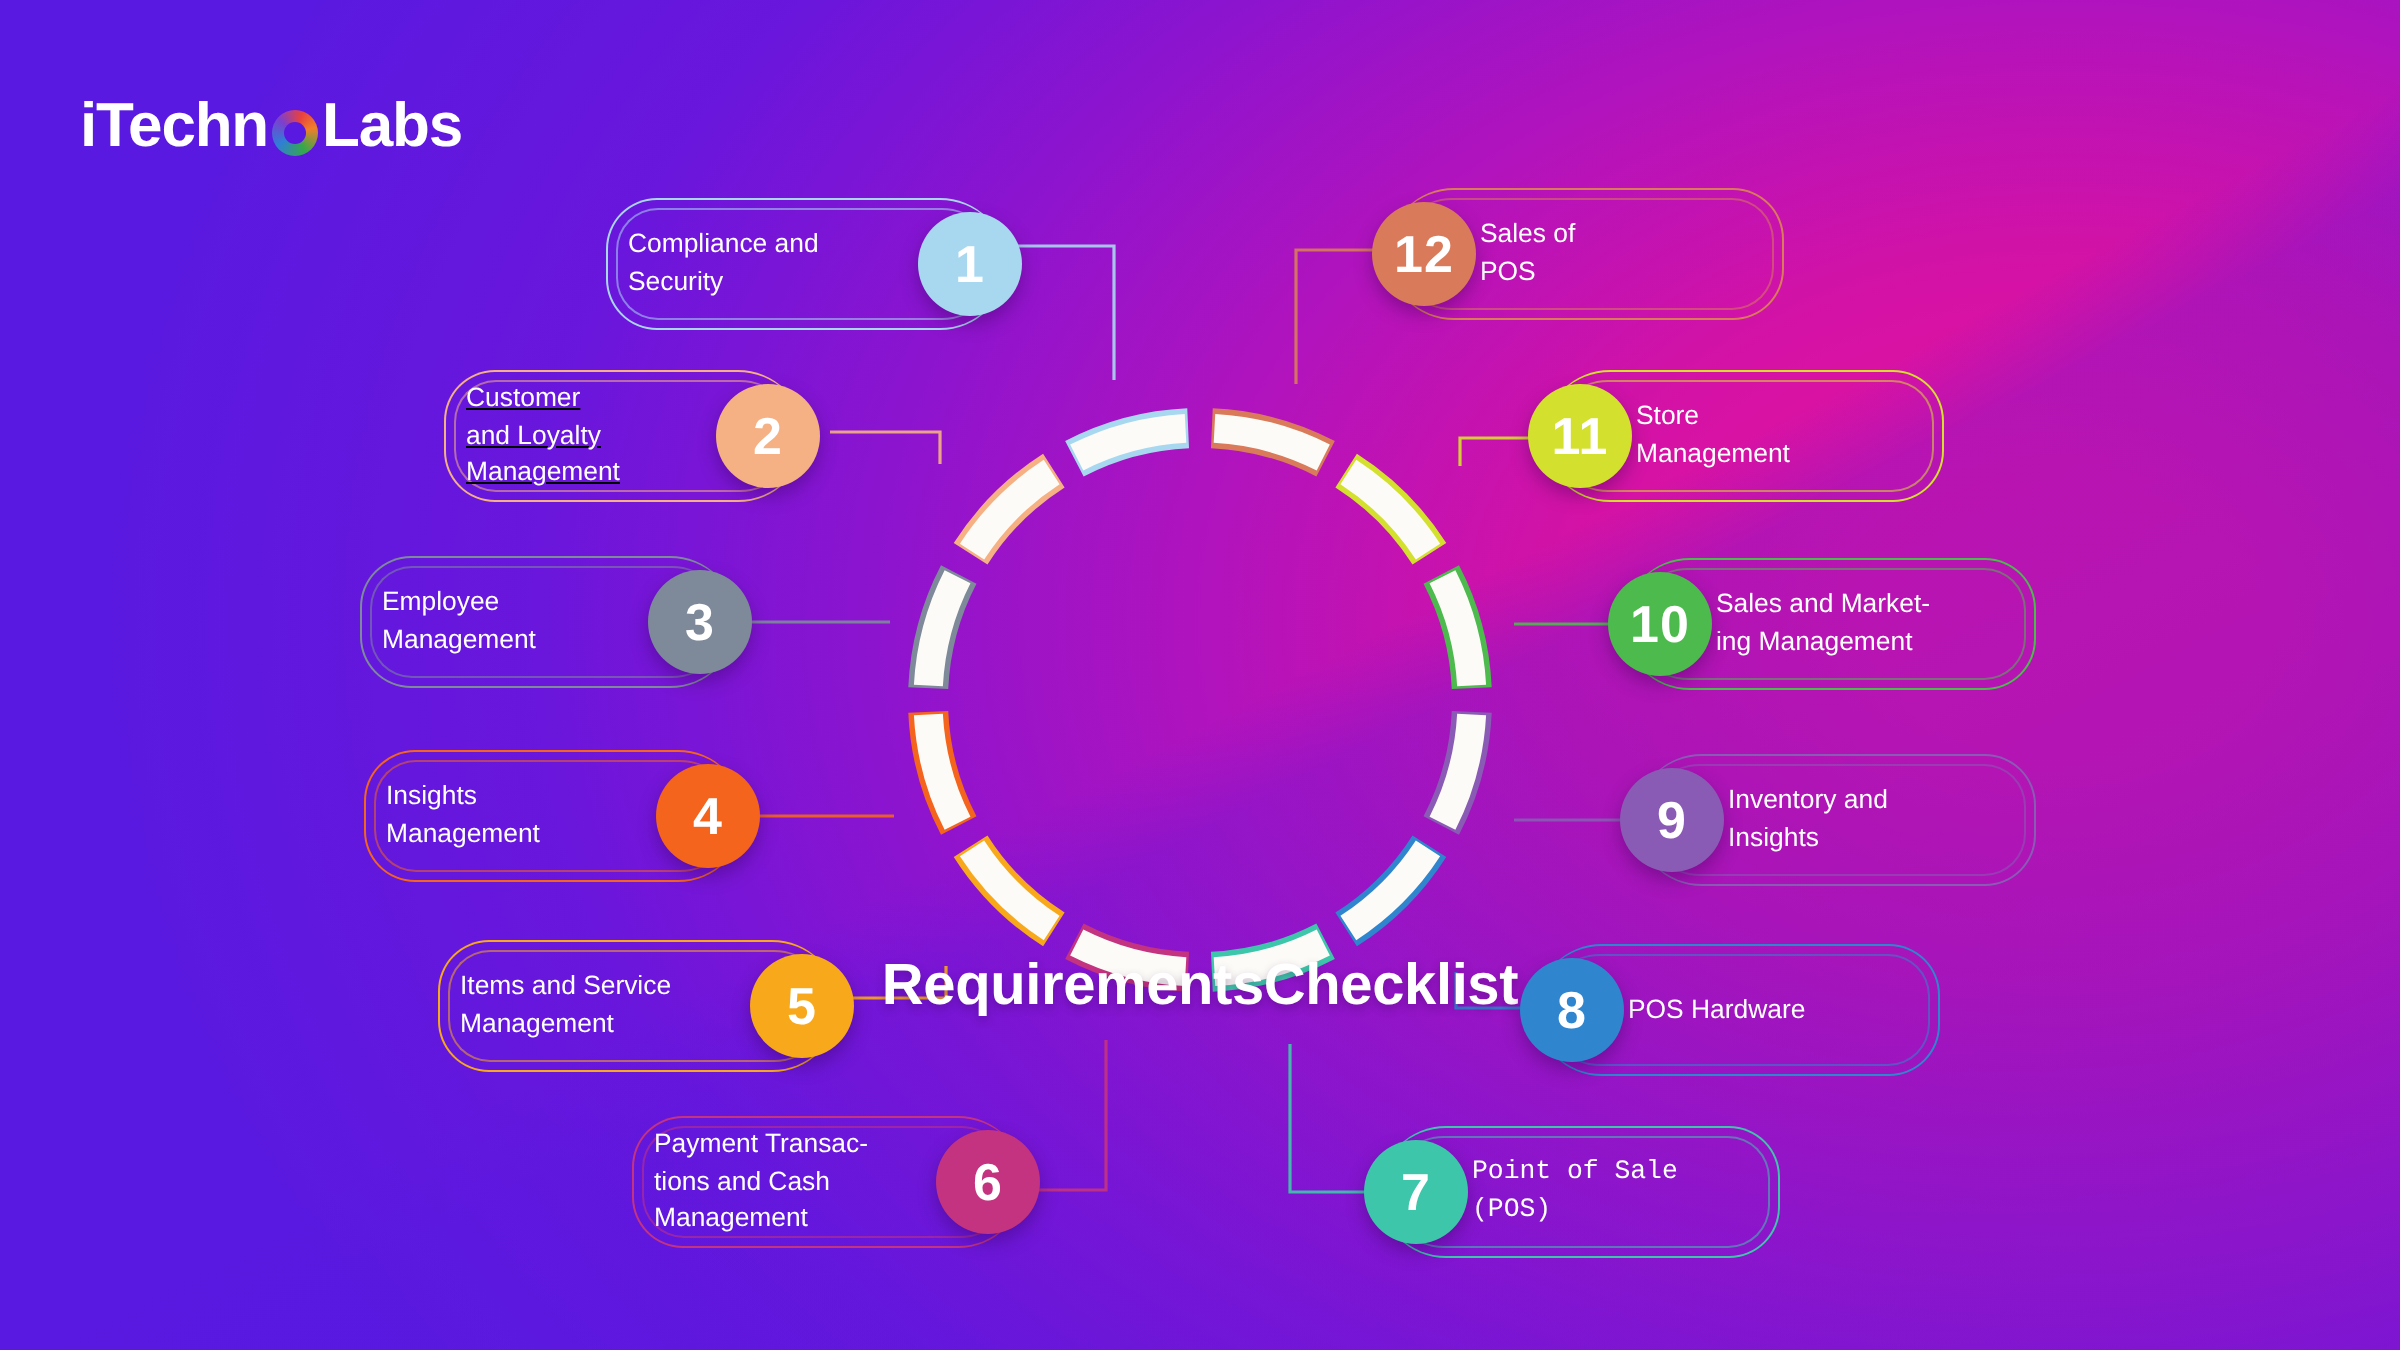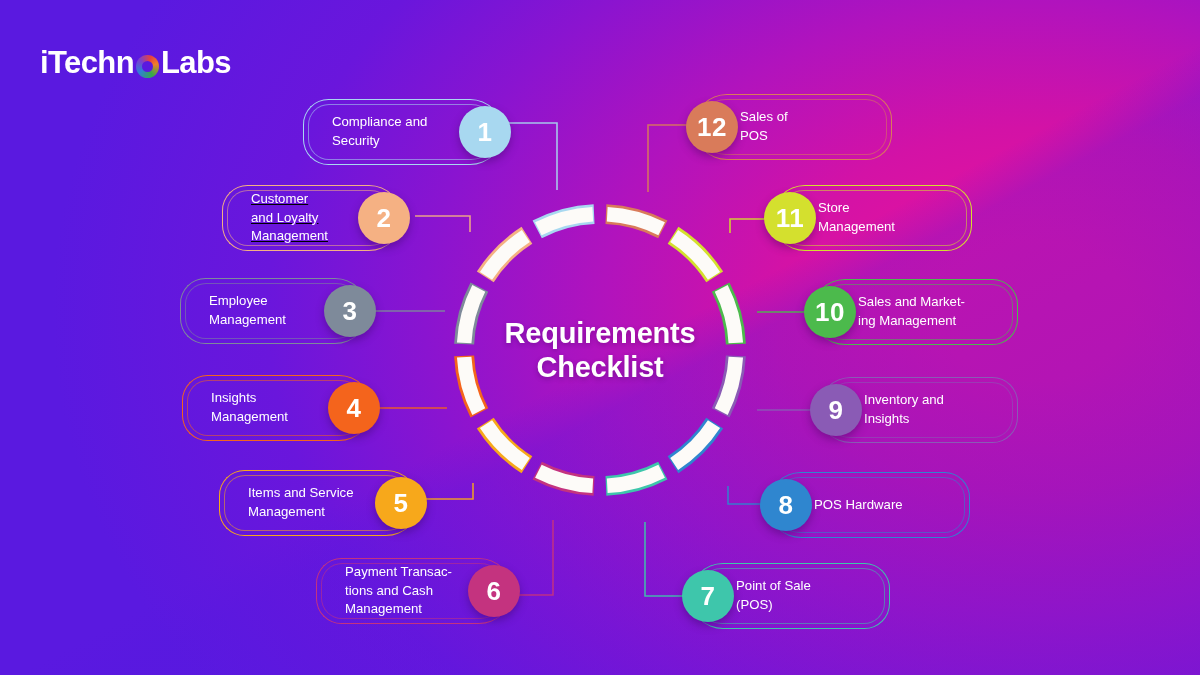--- a/index.html
+++ b/index.html
@@ -67,23 +67,22 @@
     width: 320px;
     height: 320px;
     z-index: 12;
   }
   #ringwrap svg { display: block; overflow: visible; }
   .ring-title {
     position: absolute;
     left: 0; top: 0;
     width: 320px; height: 320px;
     display: flex;
-    flex-direction: column;
     justify-content: center;
-    align-items: center;
+    align-items: flex-end;
     color: #ffffff;
     font-size: 29px;
     font-weight: 700;
     line-height: 1.18;
     text-align: center;
     letter-spacing: -0.2px;
     text-shadow: 0 2px 5px rgba(40,0,70,0.30);
   }
 
   
@@ -111,21 +110,21 @@
     height: 66px;
     box-sizing: border-box;
     display: flex;
     align-items: center;
     border: 1.6px solid var(--c);
     background: transparent;
   }
   .item.left .pill {
     border-radius: 34px 44px 44px 34px;
     border-right: none;
-    padding: 0 46px 0 28px;
+    padding: 0 46px 0 10px;
     justify-content: flex-start;
   }
   .item.right .pill {
     border-radius: 44px 34px 34px 44px;
     border-left: none;
     padding: 0 26px 0 46px;
     justify-content: flex-start;
   }
   
   .pill::before {
@@ -269,21 +268,21 @@
       </div>
       <div class="item left" style="--c: #c4337f; top: 558px; left: 316px;">
         <div class="pill" style="width: 196px;">
           <div class="pill-text">Payment Transac-
 tions and Cash
 Management</div>
         </div>
         <div class="badge">6</div>
       </div>
       <div class="item right" style="--c: #3ec6ab; top: 563px; right: 310px;">
-        <div class="pill" style="width: 200px;">
+        <div class="pill" style="width: 200px; font-family: Liberation Mono, monospace;">
           <div class="pill-text">Point of Sale
 (POS)</div>
         </div>
         <div class="badge">7</div>
       </div>
       <div class="item right" style="--c: #2f86cf; top: 472px; right: 230px;">
         <div class="pill" style="width: 202px; text-align: center;">
           <div class="pill-text">POS Hardware</div>
         </div>
         <div class="badge">8</div>

